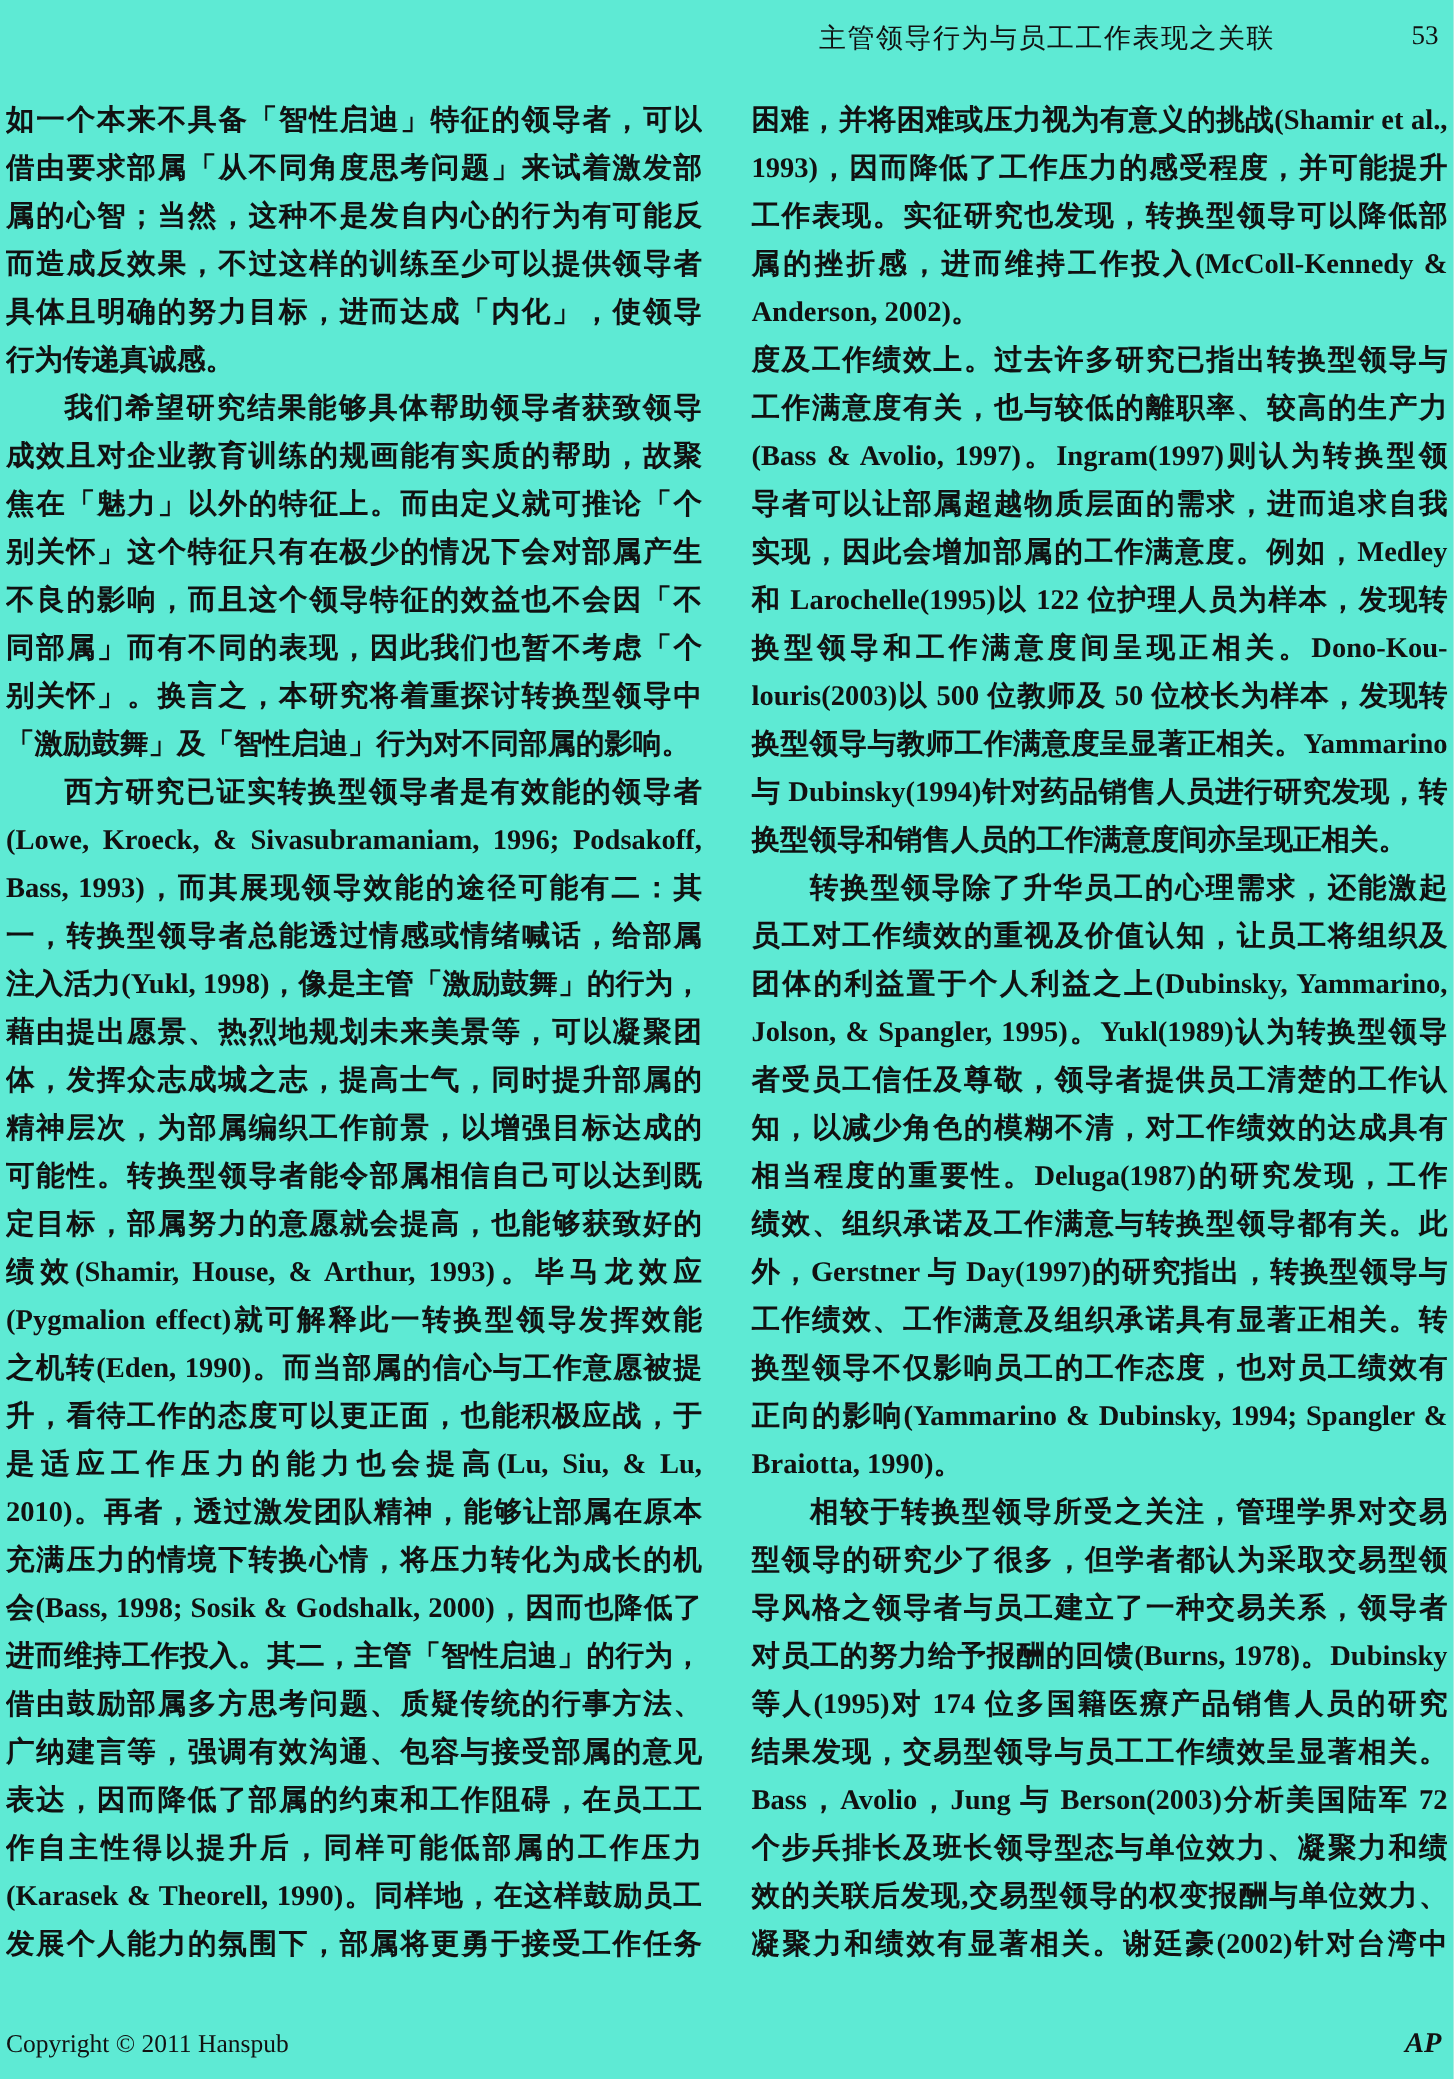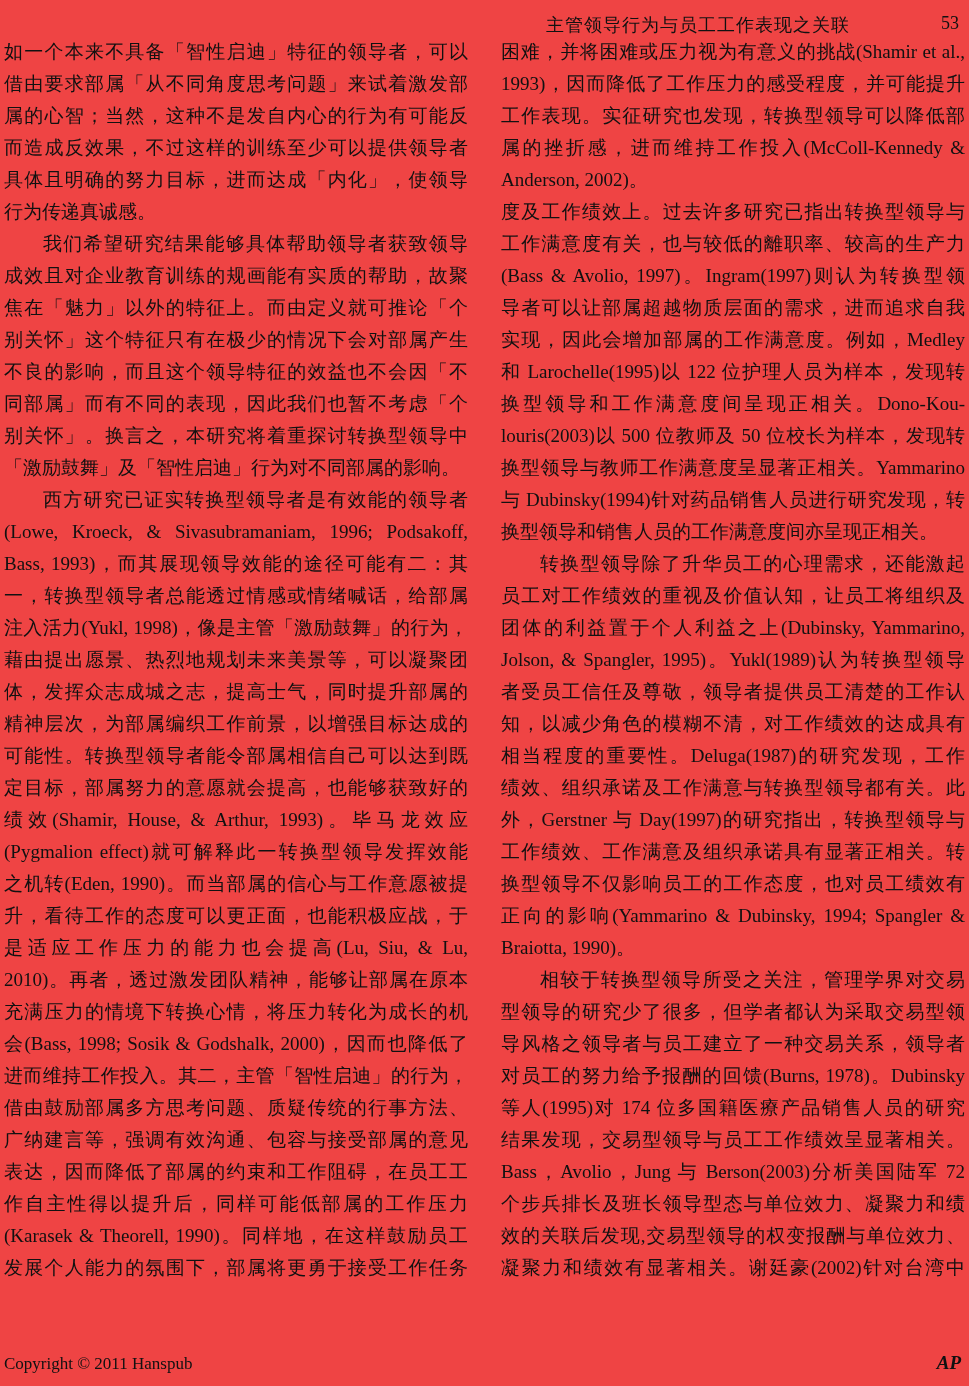--- a/index.html
+++ b/index.html
@@ -1,20 +1,20 @@
 <!DOCTYPE html>
 <html><head>
 <meta charset="utf-8">
 <style>
   html, body { margin: 0; padding: 0; background: #e8e8e8; }
   .page {
     position: relative;
     width: 969px;
     height: 1386px;
-    background: #ef4444;
+    background: #5eead4;
     font-family: "Liberation Serif", "DejaVu Serif", serif;
     color: #111111;
     overflow: hidden;
     margin: 0 auto;
   }
   
   .running-title {
     position: absolute;
     left: 546px;
     top: 13px;
@@ -24,25 +24,26 @@
   }
   .page-number {
     position: absolute;
     right: 10px;
     top: 13px;
     font-size: 18px;
   }
   
   .body-columns {
     position: absolute;
-    top: 36px;
+    top: 65px;
     left: 4px;
     width: 961px;
     display: flex;
     gap: 33px;
+    font-weight: bold;
   }
   .col { width: 464px; }
   .line {
     height: 32px;
     line-height: 32px;
     font-size: 19px;
     text-align: justify;
     text-align-last: justify;
     overflow: hidden;
     white-space: normal;

